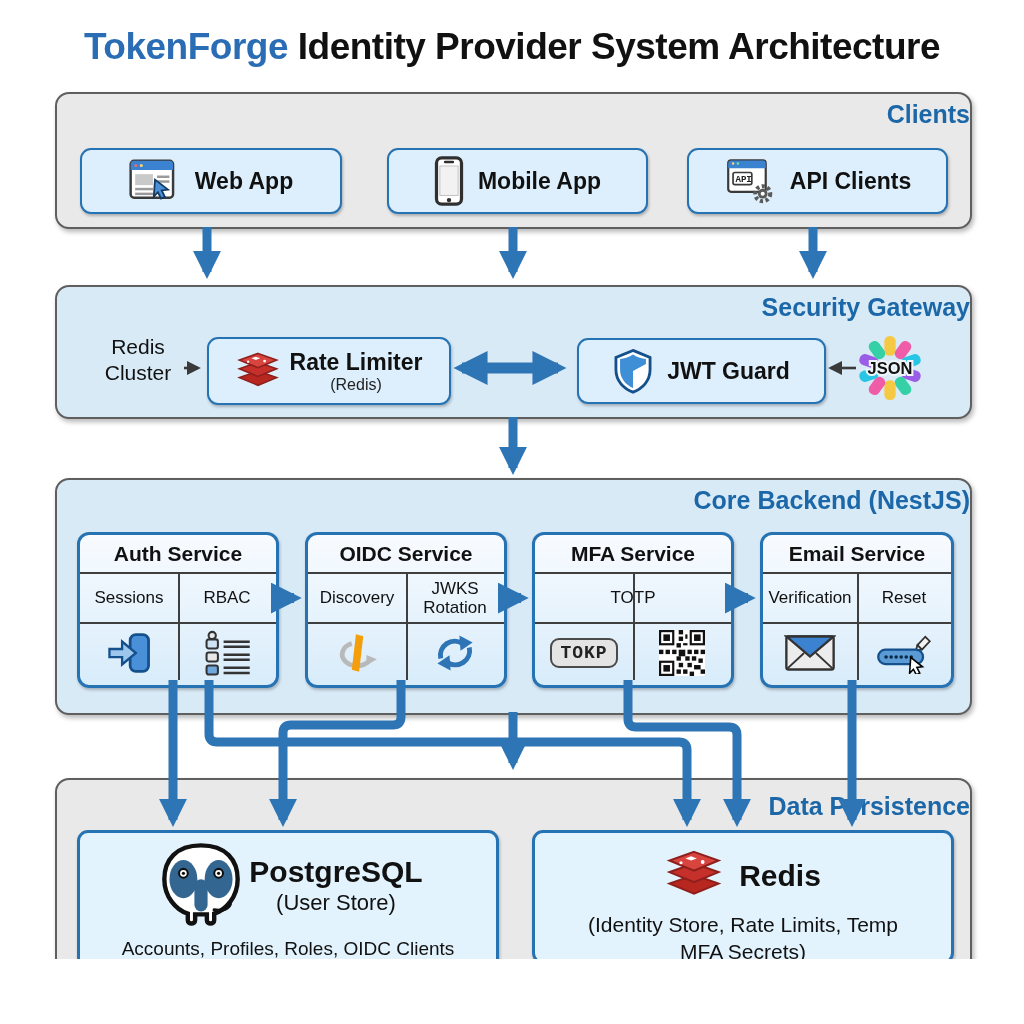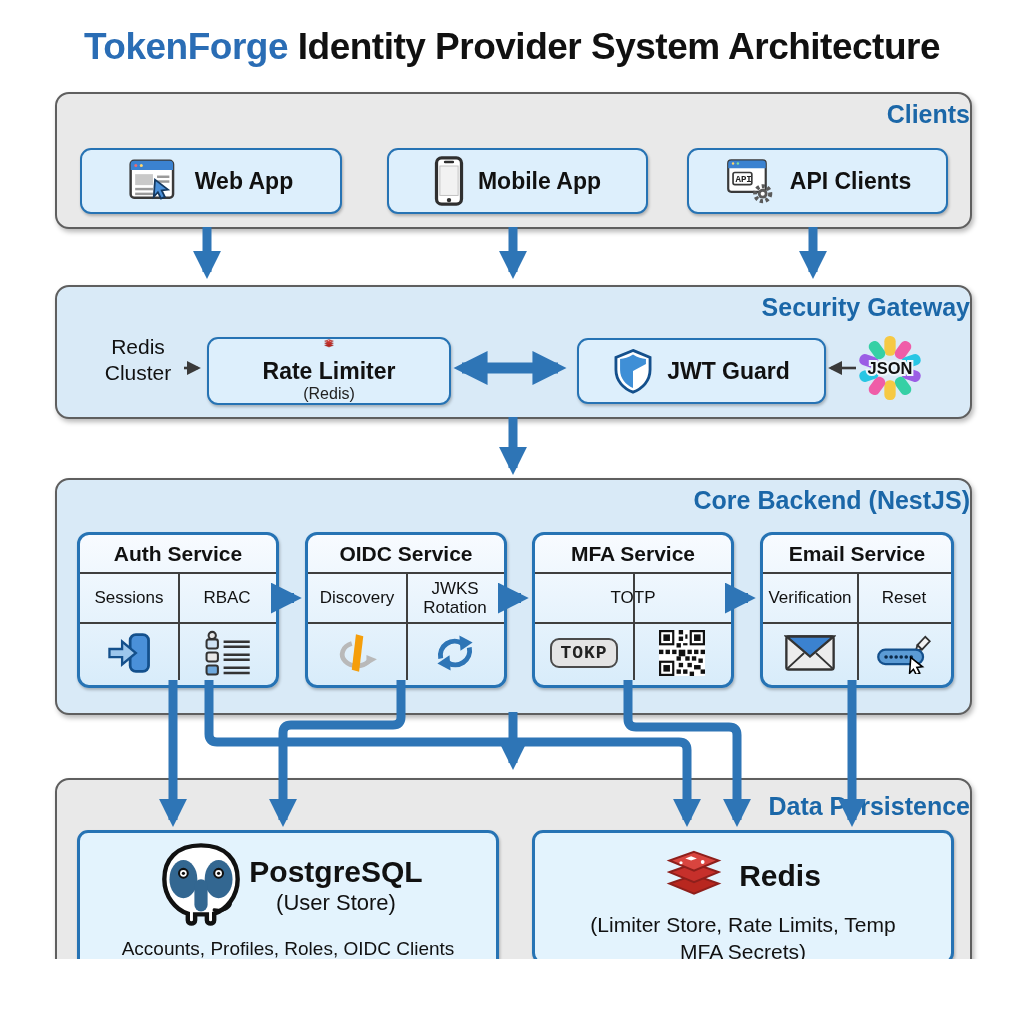--- a/index.html
+++ b/index.html
@@ -107,21 +107,21 @@
       </svg>
       <span class="lbl">API Clients</span>
     </div>
   </div>
 
   <div class="section blue" style="left:55px;top:285px;width:913px;height:130px;">
     <div class="section-h">Security Gateway</div>
 
     <div class="ext-label" style="left:22px;top:47px;width:118px;">Redis Cluster</div>
 
-    <div class="node" style="left:150px;top:50px;width:240px;height:64px;gap:10px;flex-direction:column;">
+    <div class="node" style="left:150px;top:50px;width:240px;height:64px;gap:10px;">
       <svg width="44" height="40" viewBox="0 0 40 36">
         <g stroke="#8e1f1b" stroke-width="1.4">
           <path d="M20,18 L37,24 L20,31 L3,24 z" fill="#b8271f"></path>
           <path d="M20,10 L37,16 L20,23 L3,16 z" fill="#c6302b"></path>
           <path d="M20,2 L37,8 L20,15 L3,8 z" fill="#d8453f"></path>
         </g>
         <path d="M14,6.5 l4,-1.5 4,1.5 -4,1.5 z" fill="#fff"></path>
         <circle cx="26" cy="9" r="1.3" fill="#fff"></circle>
           <circle cx="11" cy="9.5" r="1.1" fill="#fff"></circle>
       </svg>
@@ -339,21 +339,21 @@
             <path d="M20,18 L37,24 L20,31 L3,24 z" fill="#b8271f"></path>
             <path d="M20,10 L37,16 L20,23 L3,16 z" fill="#c6302b"></path>
             <path d="M20,2 L37,8 L20,15 L3,8 z" fill="#d8453f"></path>
           </g>
           <path d="M14,6.5 l4,-1.5 4,1.5 -4,1.5 z" fill="#fff"></path>
           <circle cx="26" cy="9" r="1.3" fill="#fff"></circle>
             <circle cx="11" cy="9.5" r="1.1" fill="#fff"></circle>
         </svg>
         <span class="pg-title">Redis</span>
       </div>
-      <div class="rd-sub">(Limiter Store, Rate Limits, Temp MFA Secrets)</div>
+      <div class="rd-sub">(Identity Store, Rate Limits, Temp MFA Secrets)</div>
     </div>
   </div>
 
   <svg class="overlay" width="1024" height="1024" viewBox="0 0 1024 1024">
     <defs>
       <marker id="mB" viewBox="0 0 10 10" refX="7.5" refY="5" markerWidth="3.1" markerHeight="3.1" orient="auto-start-reverse">
         <path d="M0,0 L10,5 L0,10 z" fill="#2e75b6"></path>
       </marker>
       <marker id="mD" viewBox="0 0 10 10" refX="8" refY="5" markerWidth="5.5" markerHeight="5.5" orient="auto-start-reverse">
         <path d="M0,0 L10,5 L0,10 z" fill="#3a3a3a"></path>

